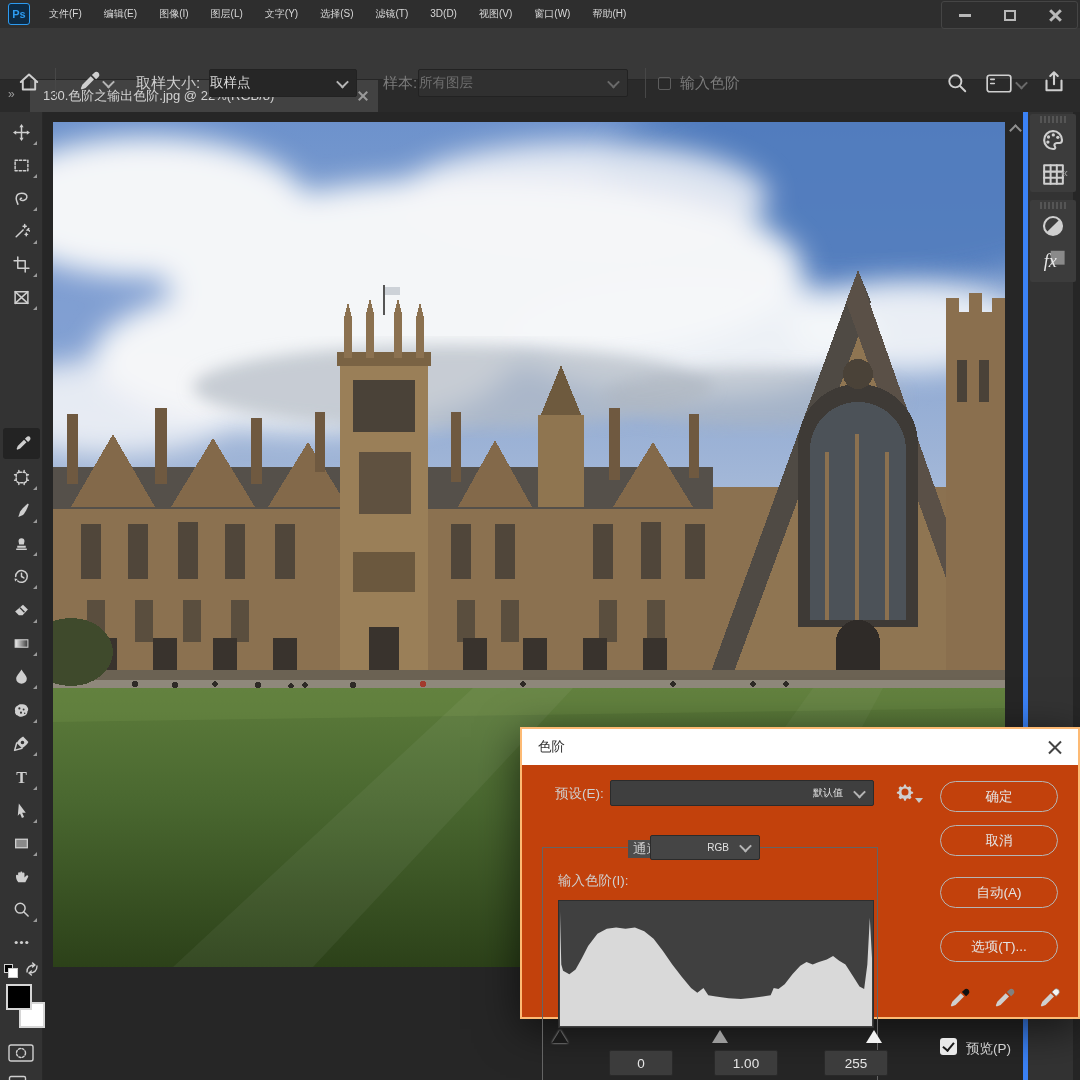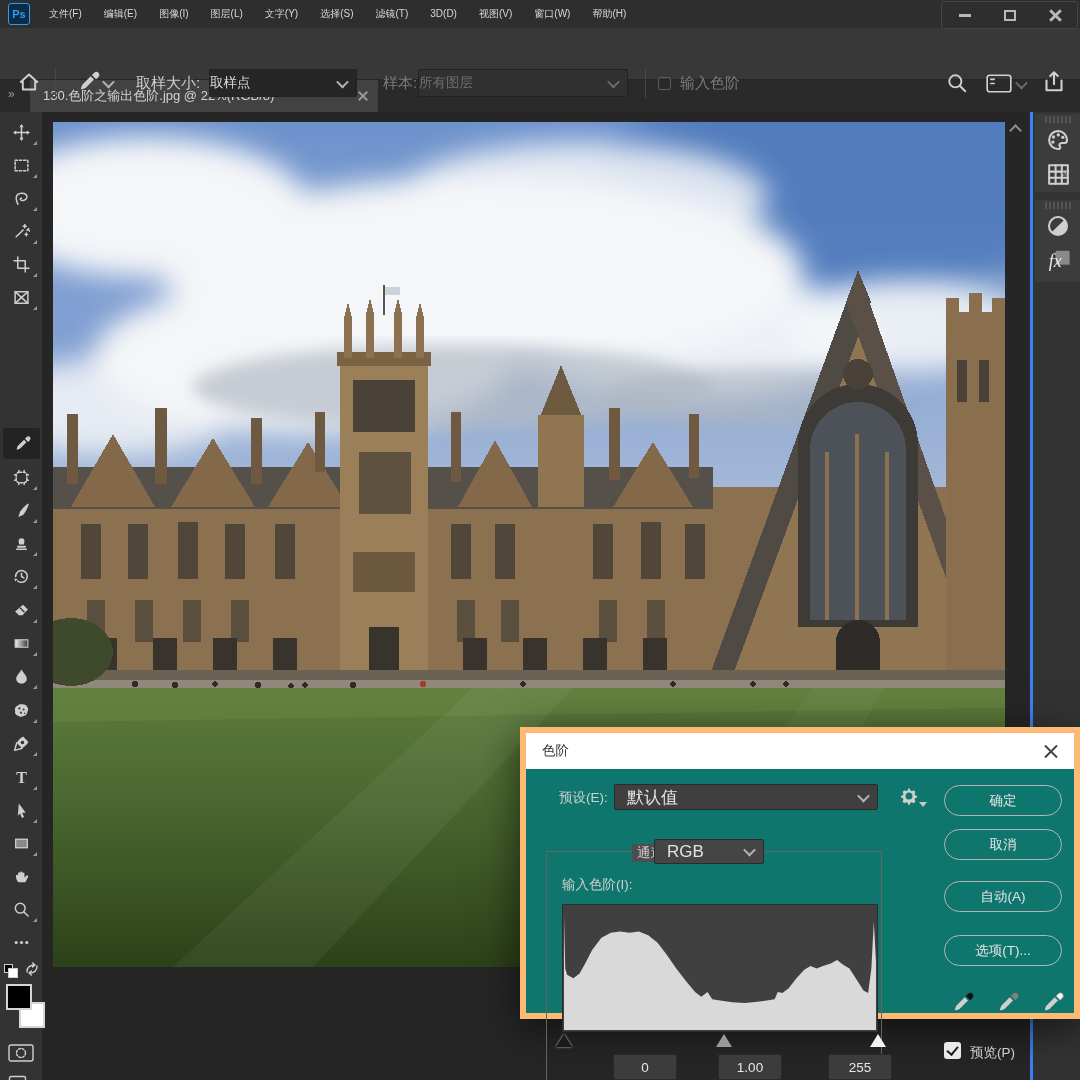--- a/index.html
+++ b/index.html
@@ -58,37 +58,37 @@
   #default-colors { left:4px; top:4px; width:9px; height:9px; background:#000; border:1px solid #cfcfcf; }
   #default-colors::after { content:""; position:absolute; left:3px; top:3px; width:8px; height:8px; background:#fff; border:1px solid #cfcfcf; }
 
   
   #canvas-area { position:absolute; left:43px; top:112px; width:963px; height:968px; background:#262626; z-index:1; }
   #photo { position:absolute; left:10px; top:10px; width:952px; height:845px; }
   #vscroll { position:absolute; left:1006px; top:112px; width:22px; height:968px; z-index:2; }
   .up-chev { position:absolute; left:5px; top:14px; width:9px; height:9px; border-left:2px solid #8f8f8f; border-top:2px solid #8f8f8f; transform:rotate(45deg); }
 
   
-  #rightstrip { position:absolute; right:0; top:112px; width:50px; height:968px; background:#333333; border-left:3px solid #3b82f6; z-index:26; }
+  #rightstrip { position:absolute; right:7px; top:112px; width:50px; height:968px; background:#333333; border-left:5px solid #3b82f6; z-index:26; }
   .panel-group { position:absolute; left:2px; width:46px; background:#3c3c3c; border-radius:2px; }
   .grip { height:7px; margin:2px 10px 0 10px; background:repeating-linear-gradient(90deg,#555 0 2px,transparent 2px 4px); }
   .pan-icon { height:34px; display:flex; align-items:center; justify-content:center; }
   #rs-collapse { position:absolute; right:14px; top:86px; z-index:28; }
 
   
-  #levels-dialog { position:absolute; left:520px; top:727px; width:560px; height:292px; z-index:40; box-shadow:0 10px 40px rgba(0,0,0,.6); background:#0f766e; border:6px solid #fdba74; }
+  #levels-dialog { position:absolute; left:520px; top:727px; width:560px; height:292px; z-index:40; box-shadow:0 10px 40px rgba(0,0,0,.6); background:#c2410c; border:2px solid #fdba74; }
   #dlg-titlebar { position:absolute; left:0; top:0; width:100%; height:36px; background:#ffffff; display:flex; align-items:center; }
   #dlg-title { color:#333; font-size:13.5px; margin-left:16px; }
   #dlg-close { position:absolute; right:16px; top:10px; width:15px; height:15px; }
   #dlg-close::before,#dlg-close::after { content:""; position:absolute; left:7px; top:0px; width:2px; height:17px; background:#444; }
   #dlg-close::before { transform:rotate(45deg); } #dlg-close::after { transform:rotate(-45deg); }
   .dlg-abs { position:absolute; }
   .dlg-label { color:#cfcfcf; font-size:13.5px; }
   .dlg-dd { background:#3f3f3f; border:1px solid #2b2b2b; border-radius:2px; display:flex; align-items:center; }
-  .dlg-dd .dd-text { flex:1; padding:0 12px; color:#e2e2e2; font-size:17px; }
+  .dlg-dd .dd-text { flex:1; padding:0 12px; color:#e2e2e2; font-size:10px;text-align:right; }
   .pill-btn { position:absolute; left:418px; width:118px; height:31px; border:1px solid #b5b5b5; border-radius:16px; background:transparent; color:#e4e4e4; font-size:13.5px; display:flex; align-items:center; justify-content:center; font-family:inherit; }
   .groupbox { position:absolute; border:1px solid #646464; border-bottom:none; }
   #histo-box { position:absolute; left:36px; top:171px; width:316px; height:128px; background:#404040; border:1px solid #2e2e2e; }
   .slider-tri { position:absolute; width:0; height:0; }
   #slider-black { border-left:8px solid transparent; border-right:8px solid transparent; border-bottom:13px solid #1a1a1a; filter:drop-shadow(0 0 1px #cfcfcf); }
   #slider-gray  { border-left:8px solid transparent; border-right:8px solid transparent; border-bottom:13px solid #9a9a9a; }
   #slider-white { border-left:8px solid transparent; border-right:8px solid transparent; border-bottom:13px solid #f2f2f2; }
   .lvl-input { position:absolute; width:64px; height:26px; background:#3c3c3c; border:1px solid #292929; border-radius:2px; color:#e6e6e6; font-size:13.5px; text-align:center; font-family:inherit; }
   .cb { width:17px; height:17px; background:#e9e9e9; border-radius:3px; position:relative; }
   .cb.checked::after { content:""; position:absolute; left:5px; top:2px; width:5px; height:9px; border-right:2.5px solid #1a1a1a; border-bottom:2.5px solid #1a1a1a; transform:rotate(40deg); }

